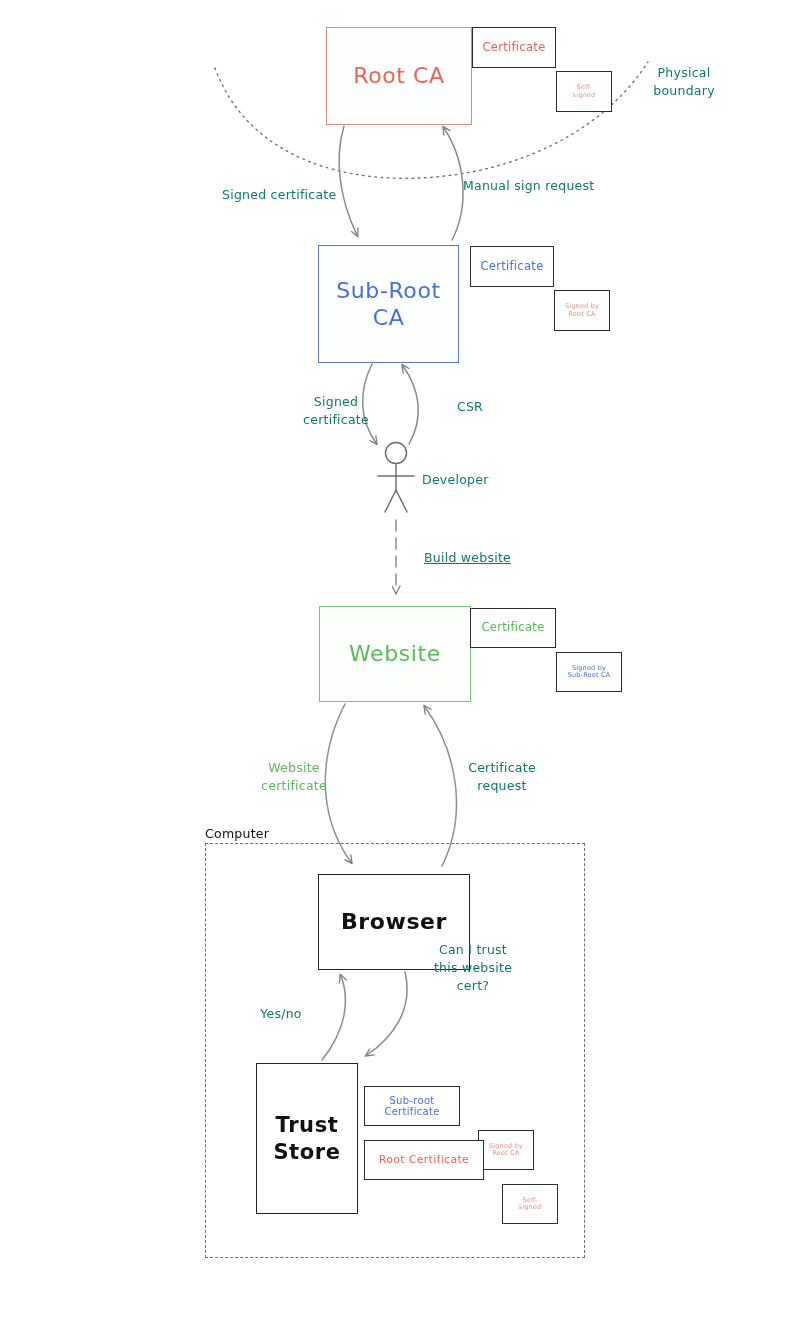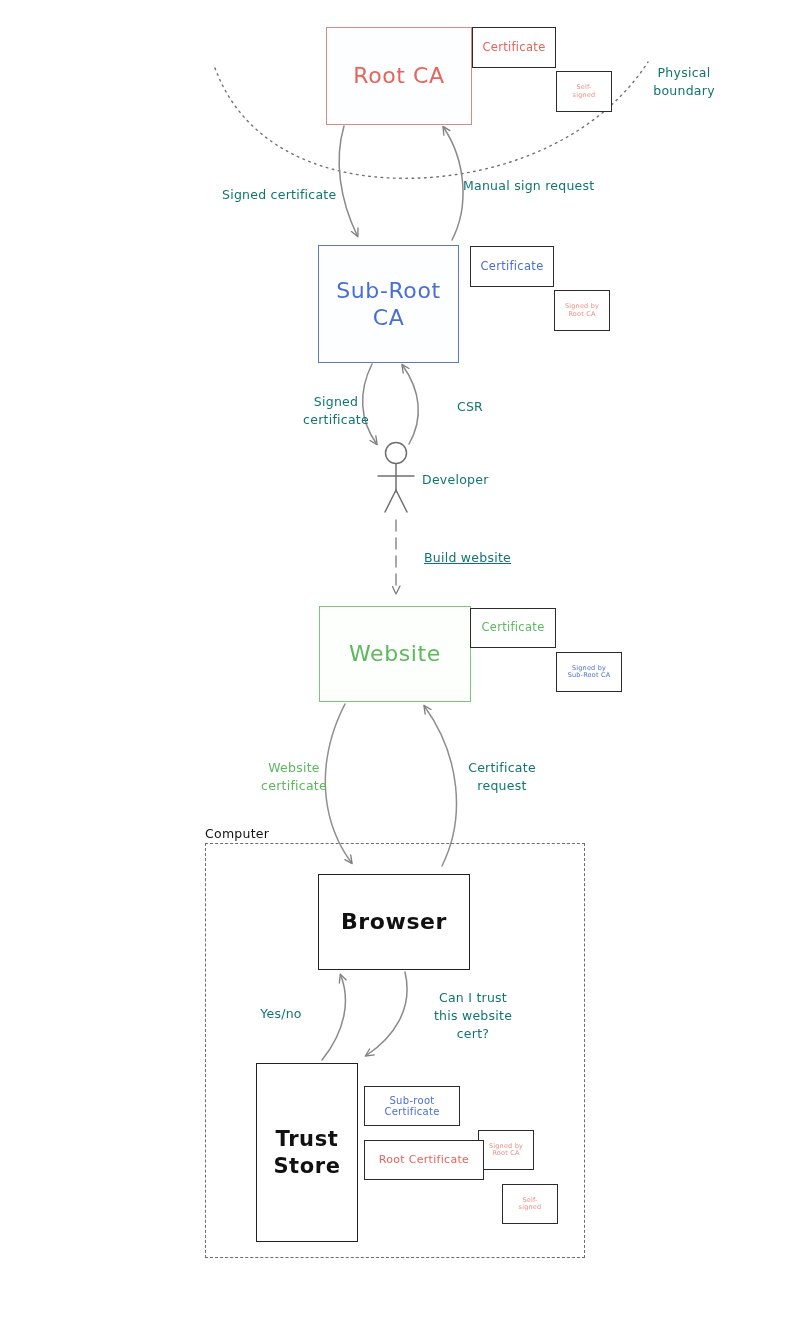--- a/index.html
+++ b/index.html
@@ -198,27 +198,27 @@
 request</div>
 
   <div class="computer-caption" style="left:205px; top:826px;">Computer</div>
 
   <div class="computer-box" style="left:205px; top:843px; width:380px; height:415px;"></div>
 
   <div class="entity-box plain" style="left:318px; top:874px; width:152px; height:96px;">
     <span class="entity-label lbl-plain">Browser</span>
   </div>
 
-  <div class="annot" style="left:418px; top:989px; width:110px;">Can I trust
+  <div class="annot" style="left:418px; top:941px; width:110px;">Can I trust
 this website
 cert?</div>
 
   <div class="annot" style="left:246px; top:1005px; width:70px;">Yes/no</div>
 
-  <div class="entity-box plain" style="left:256px; top:1063px; width:102px; height:179px;">
+  <div class="entity-box plain" style="left:256px; top:1063px; width:102px; height:151px;">
     <span class="entity-label lbl-plain" style="font-size:21px;">Trust
 Store</span>
   </div>
 
   <div class="cert-pair" style="left:364px; top:1086px;">
     <div class="cert-cell cert-main c-blue" style="width:96px; height:40px; font-size:10px;">Sub-root Certificate</div>
     <div class="cert-cell cert-sub c-pink" style="width:56px; height:40px; margin-left:18px;">Signed by
 Root CA</div>
   </div>
 

